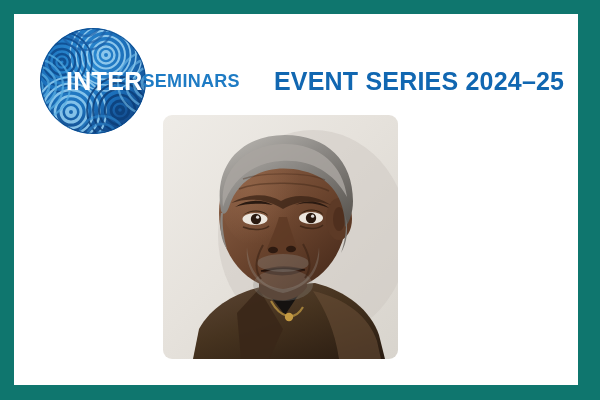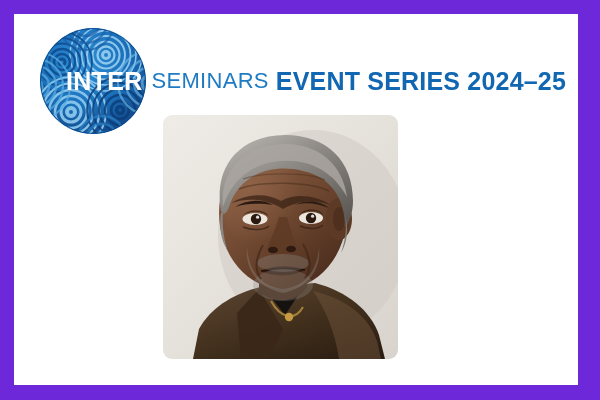--- a/index.html
+++ b/index.html
@@ -12,21 +12,21 @@
     height: 400px;
     overflow: hidden;
     font-family: "Liberation Sans", sans-serif;
   }
 
   
   #poster {
     position: relative;
     width: 600px;
     height: 400px;
-    background: #6d28d9;
+    background: #0f766e;
     box-sizing: border-box;
   }
 
   
   #card {
     position: absolute;
     left: 14px;
     top: 14px;
     width: 564px;
     height: 371px;
@@ -68,34 +68,33 @@
     z-index: 3;
   }
   .tx-inter {
     font-size: 25px;
     font-weight: bold;
     letter-spacing: 0.3px;
     color: #ffffff;
     line-height: 1;
   }
   .tx-seminars {
-    font-size: 22px;
-    font-weight: normal;
+    font-size: 18px;
+    font-weight: bold;
     letter-spacing: 0.3px;
     color: #1E7BC4;
     line-height: 1;
-    padding-left: 9px;
   }
   .tx-event {
     font-size: 25px;
     font-weight: bold;
     letter-spacing: 0.2px;
     color: #1167B1;
     line-height: 1;
-    margin-left: 7px;
+    margin-left: 34px;
   }
 
   
   #portrait-wrap {
     position: absolute;
     left: 149px;
     top: 101px;
     width: 235px;
     height: 244px;
     border-radius: 9px;

